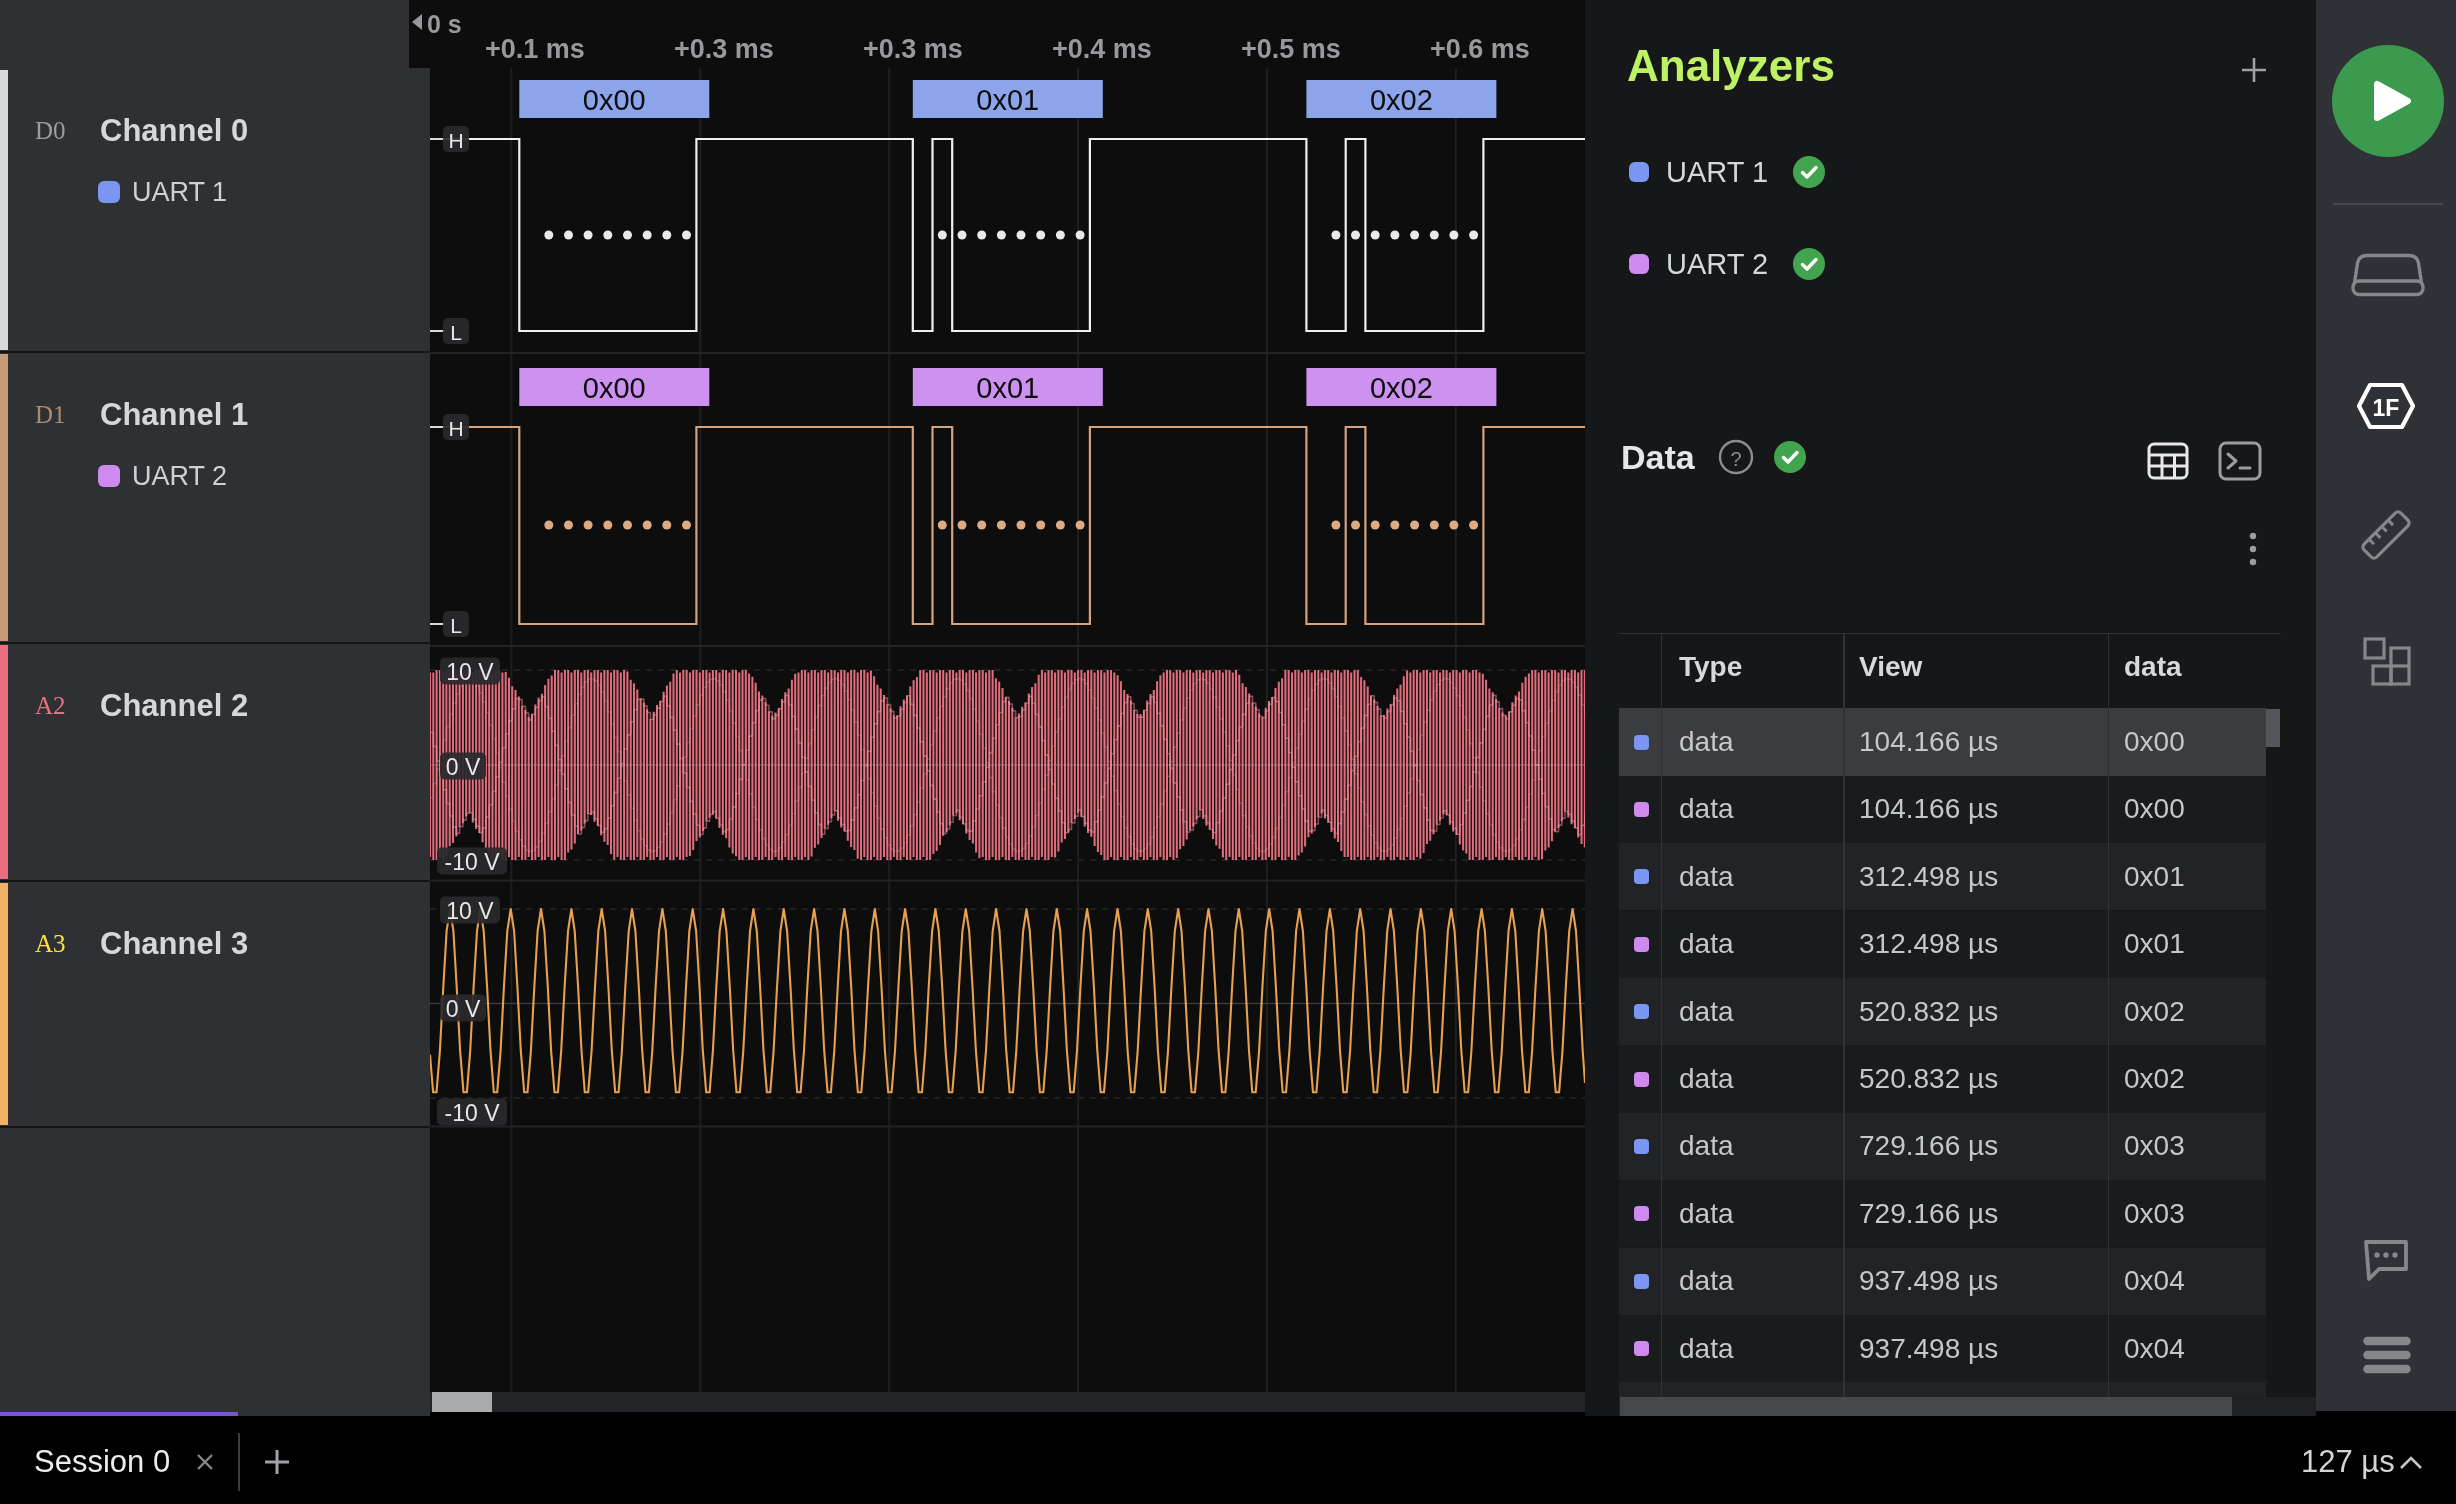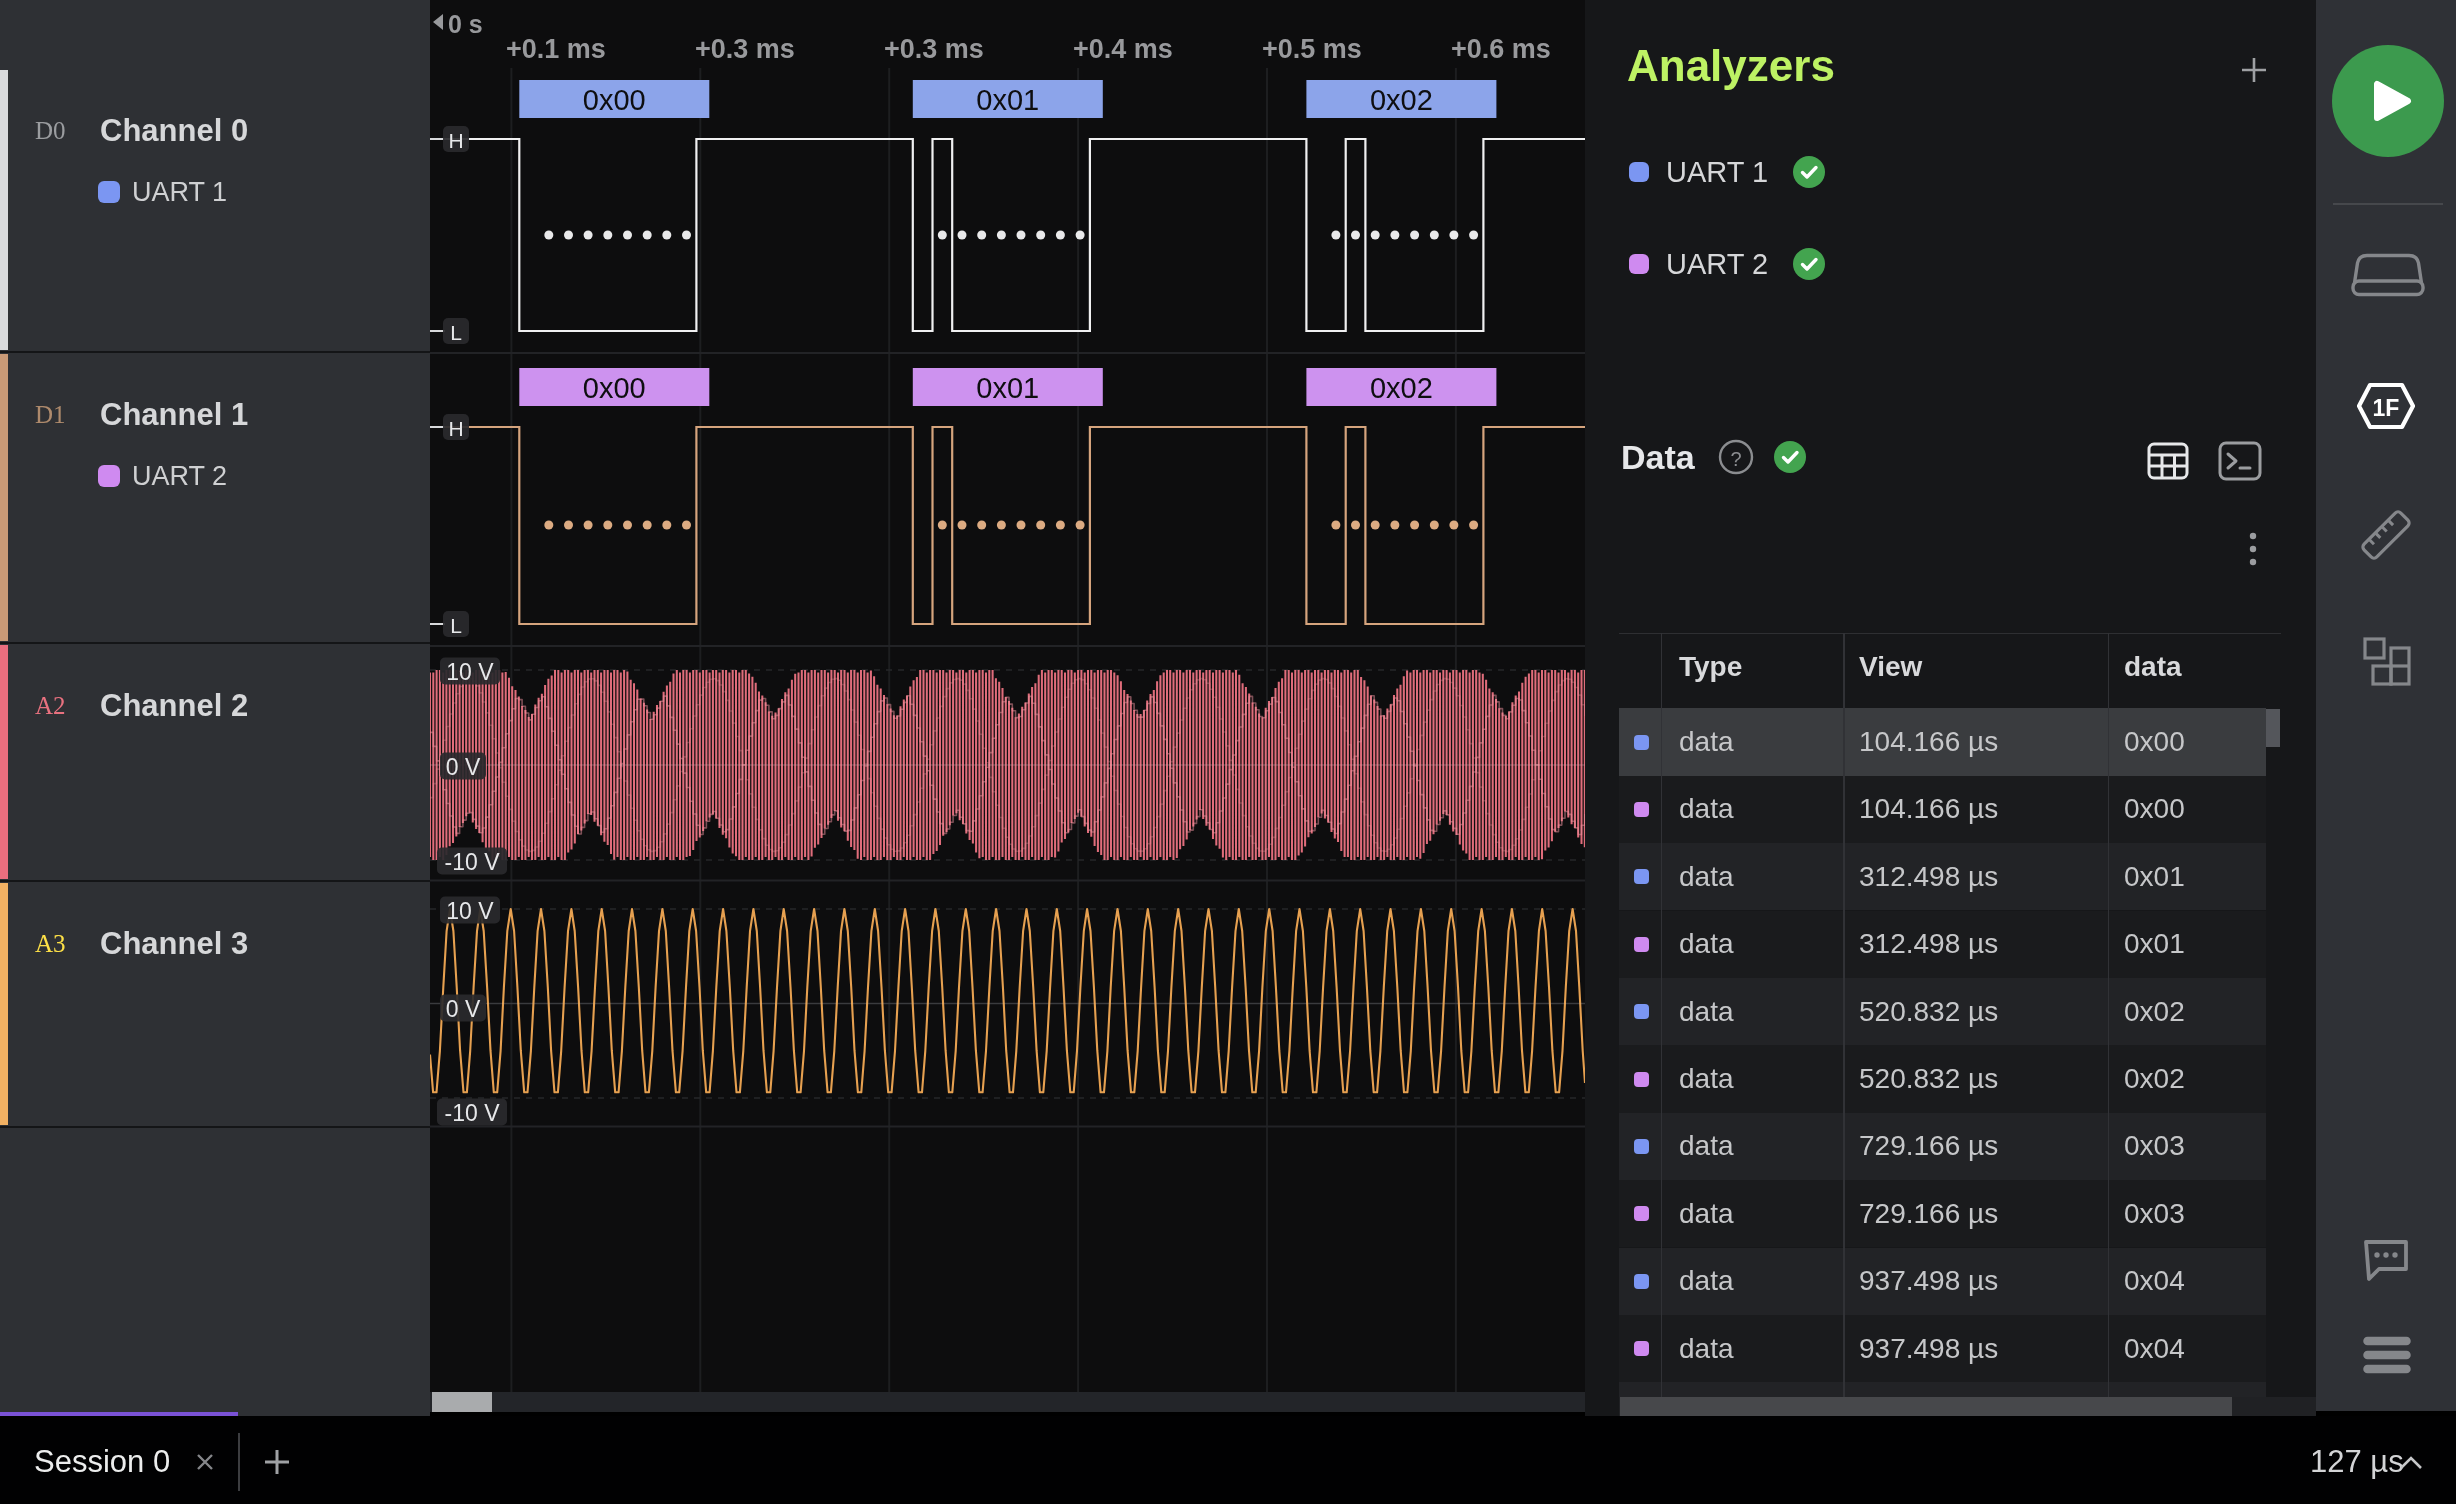--- a/index.html
+++ b/index.html
@@ -10,21 +10,21 @@
   font-size:27px; font-weight:bold; color:#b9babc; letter-spacing:0.5px;}
 .sbchev { position:absolute; left:383px; top:21px; }
 .stripe { position:absolute; left:0; width:8px; }
 .sbdiv { position:absolute; left:0; width:430px; height:2px; background:#141517; }
 .chidx { position:absolute; left:35px; transform:translateY(-50%); font-size:25px;font-family:Liberation Serif, serif; }
 .chname { position:absolute; left:100px; transform:translateY(-50%); font-size:31px; font-weight:bold; color:#d6d7d9; }
 .usq { position:absolute; left:98px; width:22px; height:22px; border-radius:6px; transform:translateY(-50%); }
 .ulab { position:absolute; left:132px; transform:translateY(-50%); font-size:27px; color:#cfd0d2; }
 .purpleline { position:absolute; left:0; top:1412px; width:238px; height:4px; background:#7a52d6; }
 .plotarea { position:absolute; left:430px; top:0; width:1155px; height:1392px; background:#0d0d0e; }
-.ruler { position:absolute; left:430px; top:0; width:1155px; height:68px; background:#0d0d0e;padding-left:16px; }
+.ruler { position:absolute; left:409px; top:0; width:1155px; height:68px; background:#0d0d0e;padding-left:16px; }
 .zeromark { position:absolute; left:18px; top:10px; font-size:25px; font-weight:bold; color:#98999c; }
 .rlab { position:absolute; top:34px; font-size:27px; font-weight:bold; color:#98999c; }
 .wavescroll { position:absolute; left:430px; top:1392px; width:1155px; height:20px; background:#232529; }
 .wavethumb { position:absolute; left:432px; top:1392px; width:60px; height:20px; background:#a9abad; }
 .rpanel { position:absolute; left:1585px; top:0; width:731px; height:1420px; background:#161719; }
 .antitle { position:absolute; left:42px; top:66px; transform:translateY(-50%); font-size:44px; font-weight:bold; color:#bef264; }
 .uname { position:absolute; left:81px; transform:translateY(-50%); font-size:29px; color:#d6d7d9; }
 .trigbox { position:absolute; left:36px; top:312px; width:660px; height:74px; border:1.5px solid #55565a; border-radius:8px; }
 .trigtxt { left:92px; top:36px; transform:translateY(-50%); font-size:29px; font-weight:bold; color:#e3e4e6; }
 .datatitle { position:absolute; left:36px; top:457px; transform:translateY(-50%); font-size:34px; font-weight:bold; color:#e6e7e9; }
@@ -32,21 +32,21 @@
   font-size:28px; color:#7e8083; line-height:66px; padding-left:24px; }
 .th { position:absolute; top:667px; transform:translateY(-50%); font-size:28px; font-weight:bold; color:#d8d9db; }
 .trow { position:absolute; left:34px; width:647px; height:67.4px; }
 .rowa { background:#222326; }
 .rowb { background:#1a1b1d; }
 .rowsel { background:#3a3c3f; }
 .td { position:absolute; transform:translateY(-50%); font-size:28px; color:#c6c7c9; }
 .toolbar { position:absolute; left:2316px; top:0; width:140px; height:1411px; background:#2f3136; }
 .bottombar { position:absolute; left:0; top:1416px; width:2456px; height:88px; background:#010102; }
 .sess { position:absolute; left:34px; top:46px; transform:translateY(-50%); font-size:31px; color:#eceded; }
-.uslab { position:absolute; left:2301px; top:46px; transform:translateY(-50%); font-size:31px; color:#d3d4d6;margin-left:9px; }
+.uslab { position:absolute; left:2301px; top:46px; transform:translateY(-50%); font-size:31px; color:#d3d4d6; }
 </style></head>
 <body>
 <div class="sidebar">
 <div class="stripe" style="top:70px;height:280px;background:#d9dadc"></div>
 <div class="chidx" style="top:131px;color:#9b9da0">D0</div>
 <div class="chname" style="top:131px">Channel 0</div>
 <div class="usq" style="top:192px;background:#7b96f2"></div>
 <div class="ulab" style="top:192px">UART 1</div>
 <div class="sbdiv" style="top:351px"></div>
 <div class="stripe" style="top:354px;height:287px;background:#c99a77"></div>

